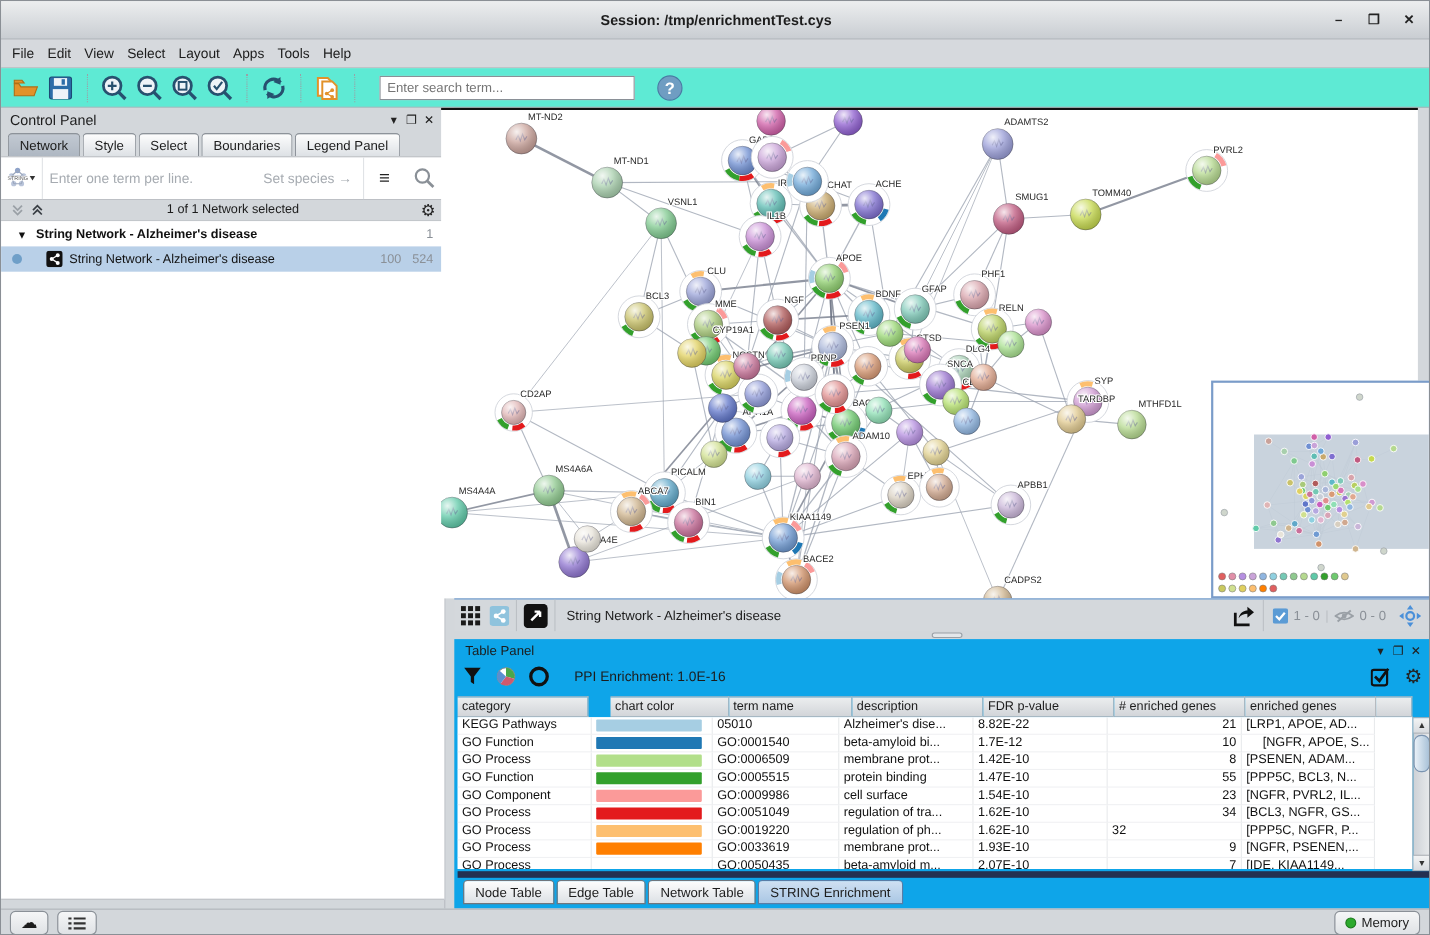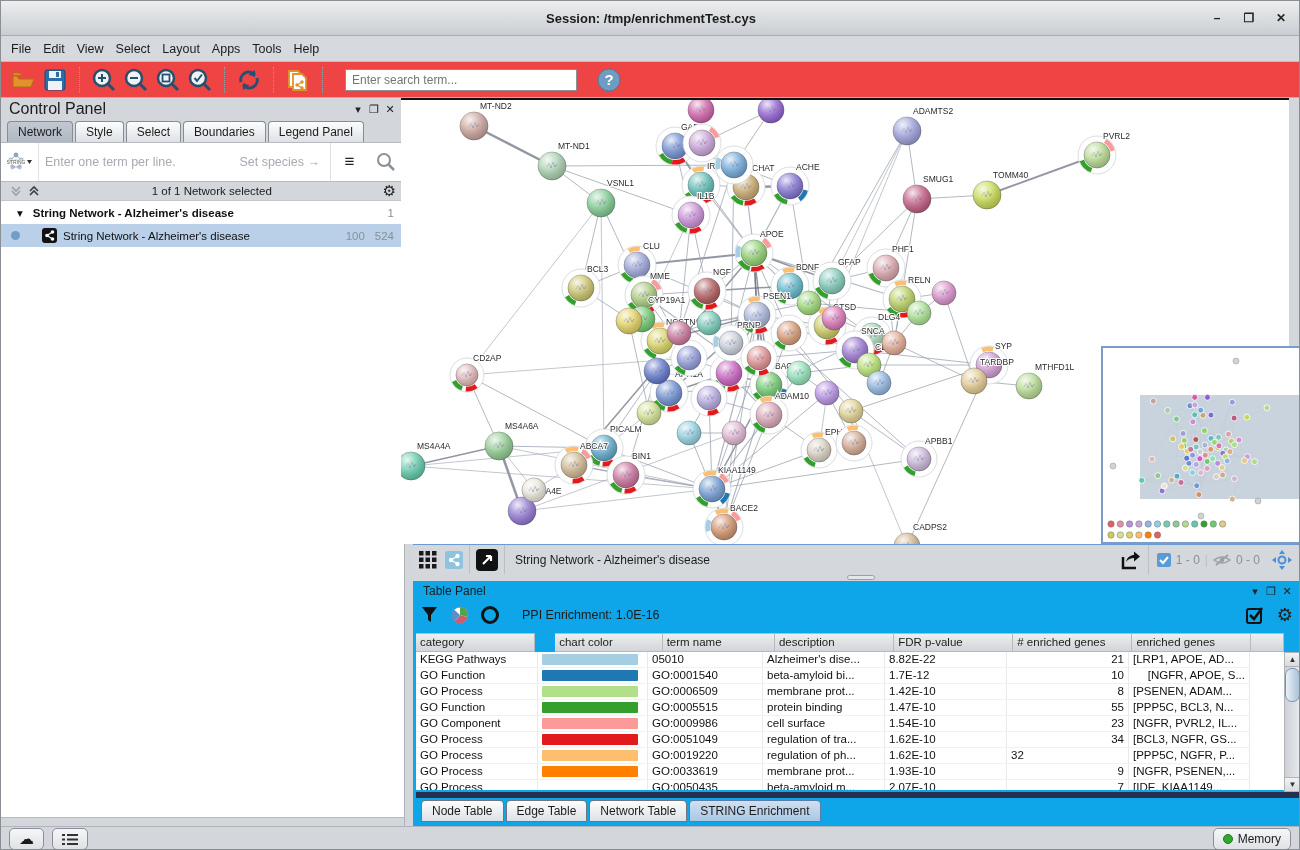--- a/index.html
+++ b/index.html
@@ -7,29 +7,29 @@
   #win{position:relative;width:1300px;height:850px;background:#d3d7db;overflow:hidden;border:1px solid #8a8f95;}
   .abs{position:absolute;}
   
   #titlebar{left:0;top:0;width:1300px;height:35px;background:linear-gradient(#eceeef,#c9cdd2);border-bottom:1px solid #a8adb3;}
   #title{width:100%;text-align:center;line-height:35px;font-size:13px;font-weight:bold;color:#1c1c1c;}
   .winctl{top:8px;width:24px;height:19px;text-align:center;font-size:12px;font-weight:bold;color:#222;line-height:19px;cursor:default;}
   
   #menubar{left:0;top:35px;width:1300px;height:26px;background:#d6d9dd;border-bottom:1px solid #bcc0c5;display:flex;align-items:center;padding-left:10px;}
   .menu-item{font-size:12.5px;color:#1c1c1c;padding:3px 9px 3px 0;margin-right:3px;}
   
-  #toolbar{left:0;top:61px;width:1300px;height:36px;background:#ef4444;border-bottom:1px solid #b0b4b9;display:flex;align-items:center;}
+  #toolbar{left:0;top:61px;width:1300px;height:36px;background:#5eead4;border-bottom:1px solid #b0b4b9;display:flex;align-items:center;}
   .tbsep{width:1px;height:26px;border-left:1px dotted #9aa0a6;margin:0 8px;}
   .tbtn{width:32px;height:30px;display:flex;align-items:center;justify-content:center;}
   #searchbox{width:232px;height:22px;border:1px solid #8a9097;background:#fff;font-size:12px;padding:0 6px;color:#333;margin-left:14px;font-family:"Liberation Sans",sans-serif;}
   #helpbtn{margin-left:16px;}
   
   #cp{left:0;top:97px;width:404px;height:728px;background:#d3d7db;border-right:1px solid #b0b4b9;}
   #cp-header{height:20px;display:flex;align-items:center;padding:2px 6px 0 8px;}
-  #cp-title{font-size:16px;color:#1c1c1c;flex:1;}
+  #cp-title{font-size:13px;color:#1c1c1c;flex:1;}
   .panel-ctl{font-size:11px;color:#222;width:16px;text-align:center;}
   #cp-tabs{display:flex;padding:3px 0 0 6px;height:24px;}
   .tab{border:1px solid #868c93;border-bottom:none;border-radius:4px 4px 0 0;background:linear-gradient(#fdfdfd,#dde1e5);font-size:12px;padding:3px 10px;margin-right:2px;color:#1c1c1c;}
   .tab.sel{background:linear-gradient(#c2c9d2,#aeb7c2);}
   #stringrow{height:40px;background:#fff;border-top:1px solid #b6babf;border-bottom:1px solid #b6babf;display:flex;align-items:center;}
   #stringsel{width:38px;height:100%;display:flex;align-items:center;justify-content:center;border-right:1px solid #e0e3e6;}
   #q-input{flex:1;height:100%;display:flex;align-items:center;padding:0 6px;font-size:12.5px;color:#a6abb1;}
   #species{color:#a6abb1;font-size:12.5px;padding-right:10px;}
   #burger{width:38px;height:100%;display:flex;align-items:center;justify-content:center;border-left:1px solid #e0e3e6;font-size:17px;font-weight:bold;color:#222;}
   #cp-search-icon{width:36px;height:100%;display:flex;align-items:center;justify-content:center;}

